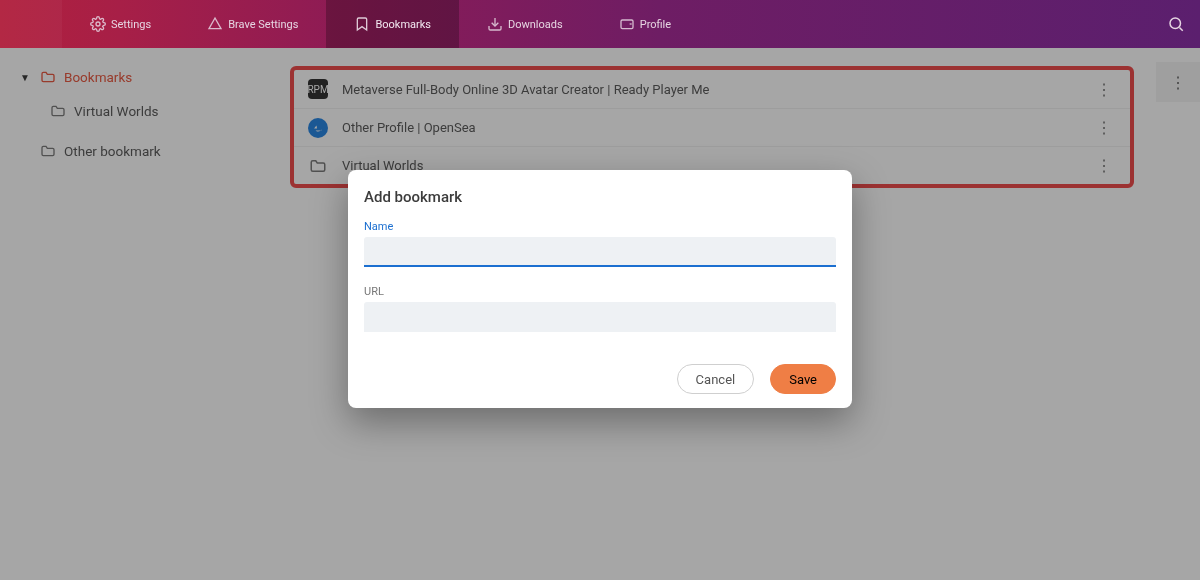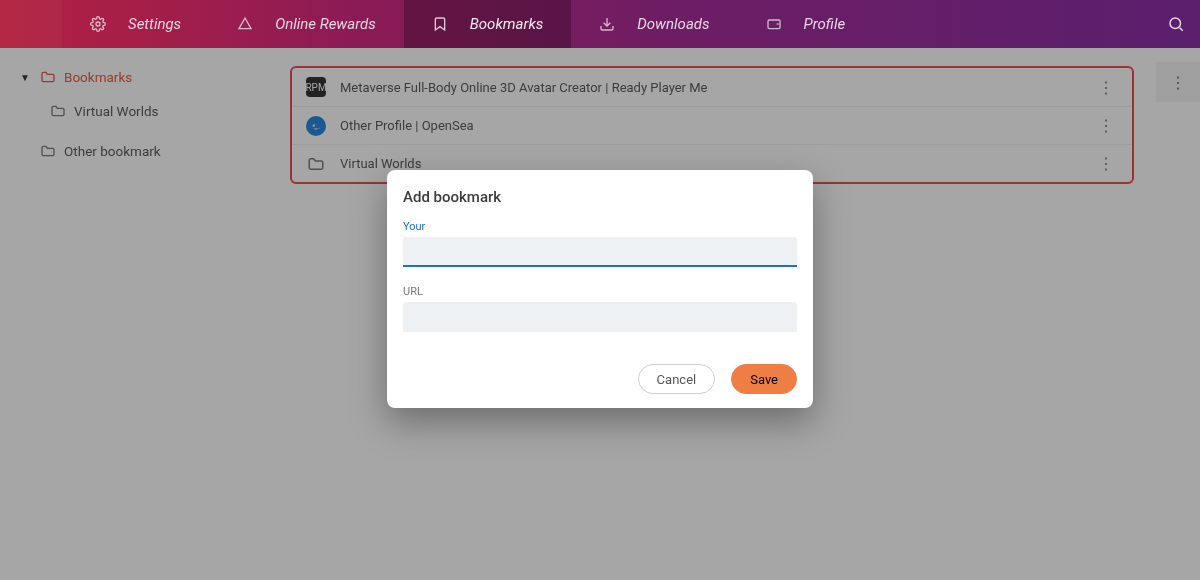--- a/index.html
+++ b/index.html
@@ -7,27 +7,26 @@
 
   .topbar {
     height: 48px;
     display: flex;
     align-items: stretch;
     background: linear-gradient(90deg, #b0203d 0%, #a71f47 10%, #8b1b56 30%, #6e1d64 55%, #5b1f6e 100%);
     color: #e9d9e6;
   }
   .topbar .spacer-left { width: 62px; background: rgba(255,255,255,0.04); }
   .tab {
-    display: flex; align-items: center; gap: 22px;
+    display: flex; align-items: center; gap: 5px;
     padding: 0 28px;
-    font-size: 15px;
+    font-size: 11px;
     color: #e6d5e2;
     cursor: pointer;
     white-space: nowrap;
-    font-style: italic;
   }
   .tab.active { background: rgba(0,0,0,0.25); color: #f3e9f1; }
   .tab .ic { width: 16px; height: 16px; display: inline-flex; align-items: center; justify-content: center; opacity: 0.85; }
   .topbar .flex { flex: 1; }
   .search-btn { width: 48px; display:flex; align-items:center; justify-content:center; cursor:pointer; color:#e6d5e2; }
 
   .page {
     position: relative;
     height: calc(580px - 48px);
     display: flex;
@@ -52,21 +51,21 @@
   .tree-row.root { color: #e8533b; }
   .tree-row.root .fold svg { stroke: #e8533b; }
   .tree-children { padding-left: 30px; margin-top: 4px; }
   .tree-row.other { margin-top: 10px; }
 
   .main {
     flex:1;
     padding: 18px 18px 18px 0;
   }
   .list {
-    border: 2px solid #ef4444;
+    border: 4px solid #ef4444;
     border-radius: 6px;
     background: #fff;
   }
   .row {
     display:flex; align-items:center;
     height: 38px;
     padding: 0 14px;
     font-size: 13px;
     color: #555;
     cursor: pointer;
@@ -90,21 +89,21 @@
   }
   .right-col { display:flex; flex-direction:column; align-items:flex-start; }
 
   .scrim {
     position:absolute; inset:0;
     background: rgba(20,20,20,0.38);
     display:flex; align-items:flex-start; justify-content:center;
   }
   .dialog {
     margin-top: 122px;
-    width: 426px;
+    width: 504px;
     background:#fff;
     border-radius: 8px;
     box-shadow: 0 14px 36px rgba(0,0,0,0.35);
     padding: 18px 16px 14px 16px;
   }
   .dialog h3 { font-size: 15px; font-weight: 500; color:#3c3c3c; margin-bottom: 14px; }
   .fld-label { font-size: 11px; color:#1b6fd0; margin-bottom: 4px; display:block; }
   .fld-label.muted { color:#777; }
   .fld {
     width:100%; height: 30px;
@@ -146,21 +145,21 @@
     </span>
     <span>Settings</span>
   </div>
 
   <div class="tab">
     <span class="ic">
       <svg width="16" height="16" viewBox="0 0 24 24" fill="none" stroke="currentColor" stroke-width="2">
           <path d="M12 3l9 16H3z"></path>
         </svg>
     </span>
-    <span>Online Rewards</span>
+    <span>Brave Settings</span>
   </div>
 
 
   <div class="tab active">
     <span class="ic">
       <svg width="16" height="16" viewBox="0 0 24 24" fill="none" stroke="currentColor" stroke-width="2">
           <path d="M19 21l-7-5-7 5V5a2 2 0 0 1 2-2h10a2 2 0 0 1 2 2z"></path>
         </svg>
     </span>
     <span>Bookmarks</span>
@@ -268,21 +267,21 @@
     <div class="overflow-btn">
       <span>⋮</span>
     </div>
   </div>
 
   <div class="scrim">
     <div class="dialog">
       <h3>Add bookmark</h3>
 
       <div class="fld-wrap">
-        <label class="fld-label">Your</label>
+        <label class="fld-label">Name</label>
         <input class="fld focused" type="text" value="" style="">
       </div>
 
       <div class="fld-wrap">
         <label class="fld-label muted">URL</label>
         <input class="fld" type="text" value="" style="">
       </div>
 
       <div class="actions">
         <button class="btn secondary">Cancel</button>

